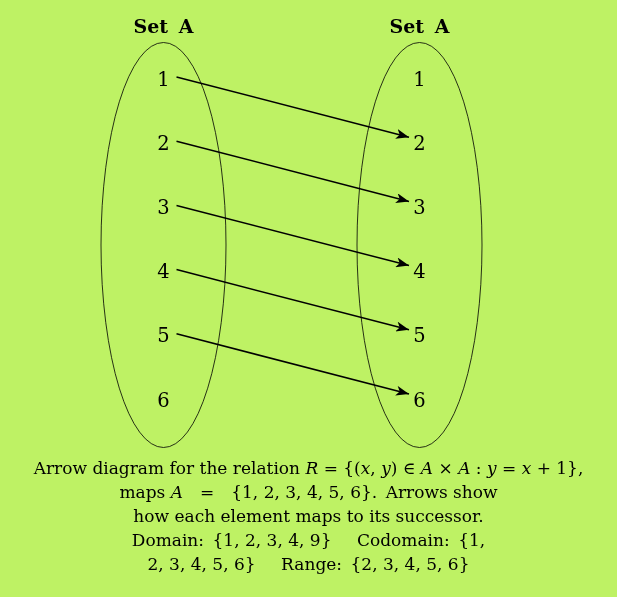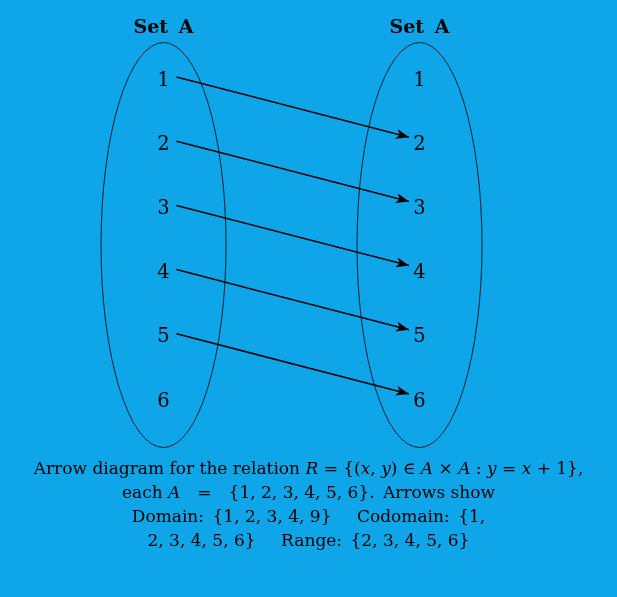--- a/index.html
+++ b/index.html
@@ -8,21 +8,21 @@
   }
   body {
     width: 617px; height: 597px;
     overflow: hidden;
     font-family: "DejaVu Serif", "Liberation Serif", serif;
     color: #000;
   }
   .page {
     position: relative;
     width: 617px; height: 597px;
-    background: #0ea5e9;
+    background: #bef264;
   }
   svg { display: block; }
   .set-title {
     font-weight: bold;
     word-spacing: 4px;
   }
   .caption {
     position: absolute;
     left: 0; top: 456px;
     width: 617px;
@@ -62,17 +62,18 @@
         <text x="419.5" y="406.5" text-anchor="middle" font-size="19.5" fill="#000000">6</text>
         <line x1="176.5" y1="77" x2="409" y2="137.2" stroke="#000000" stroke-width="1.5" marker-end="url(#ah)"></line>
         <line x1="176.5" y1="141.2" x2="409" y2="201.4" stroke="#000000" stroke-width="1.5" marker-end="url(#ah)"></line>
         <line x1="176.5" y1="205.4" x2="409" y2="265.6" stroke="#000000" stroke-width="1.5" marker-end="url(#ah)"></line>
         <line x1="176.5" y1="269.6" x2="409" y2="329.8" stroke="#000000" stroke-width="1.5" marker-end="url(#ah)"></line>
         <line x1="176.5" y1="333.8" x2="409" y2="394" stroke="#000000" stroke-width="1.5" marker-end="url(#ah)"></line>
       </g>
   </svg>
   <div class="caption">
       <div class="caption-line"><span>Arrow diagram for the relation </span><span class="it">R</span><span> = {(</span><span class="it">x</span><span>, </span><span class="it">y</span><span>) ∈ </span><span class="it">A</span><span> × </span><span class="it">A</span><span> : </span><span class="it">y</span><span> = </span><span class="it">x</span><span> + 1},</span></div>
-      <div class="caption-line"><span>each </span><span class="it">A</span><span> = {1, 2, 3, 4, 5, 6}. Arrows show</span></div>
+      <div class="caption-line"><span>maps </span><span class="it">A</span><span> = {1, 2, 3, 4, 5, 6}. Arrows show</span></div>
+      <div class="caption-line"><span>how each element maps to its successor.</span></div>
       <div class="caption-line"><span>Domain: {1, 2, 3, 4, 9}  Codomain: {1,</span></div>
       <div class="caption-line"><span>2, 3, 4, 5, 6}  Range: {2, 3, 4, 5, 6}</span></div>
     </div>
 </div>
 
 </body></html>

